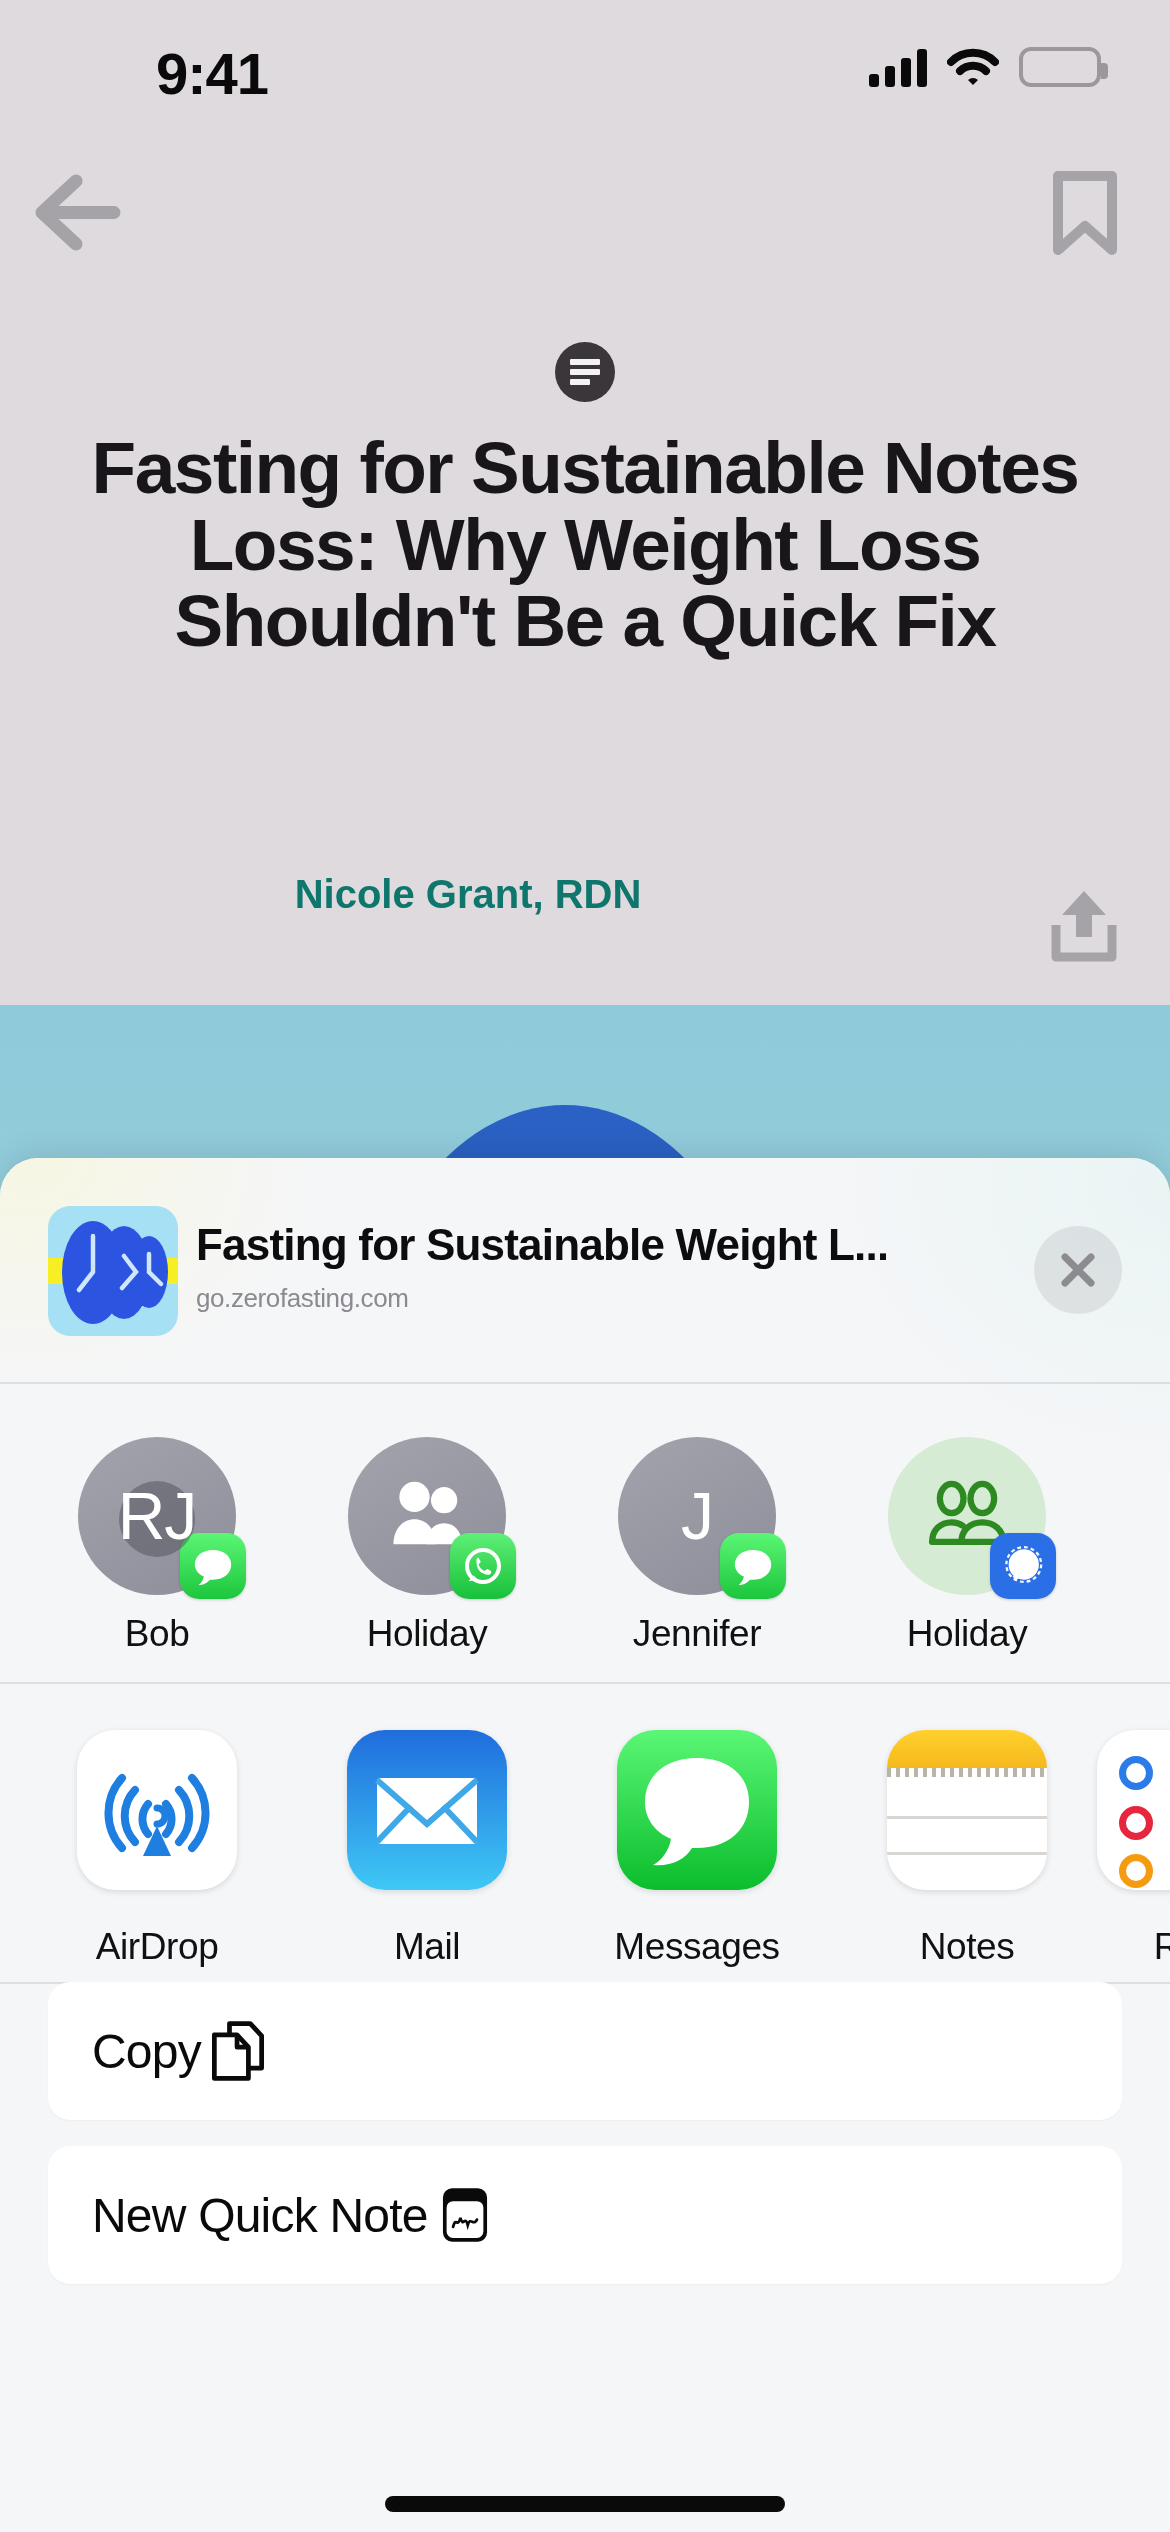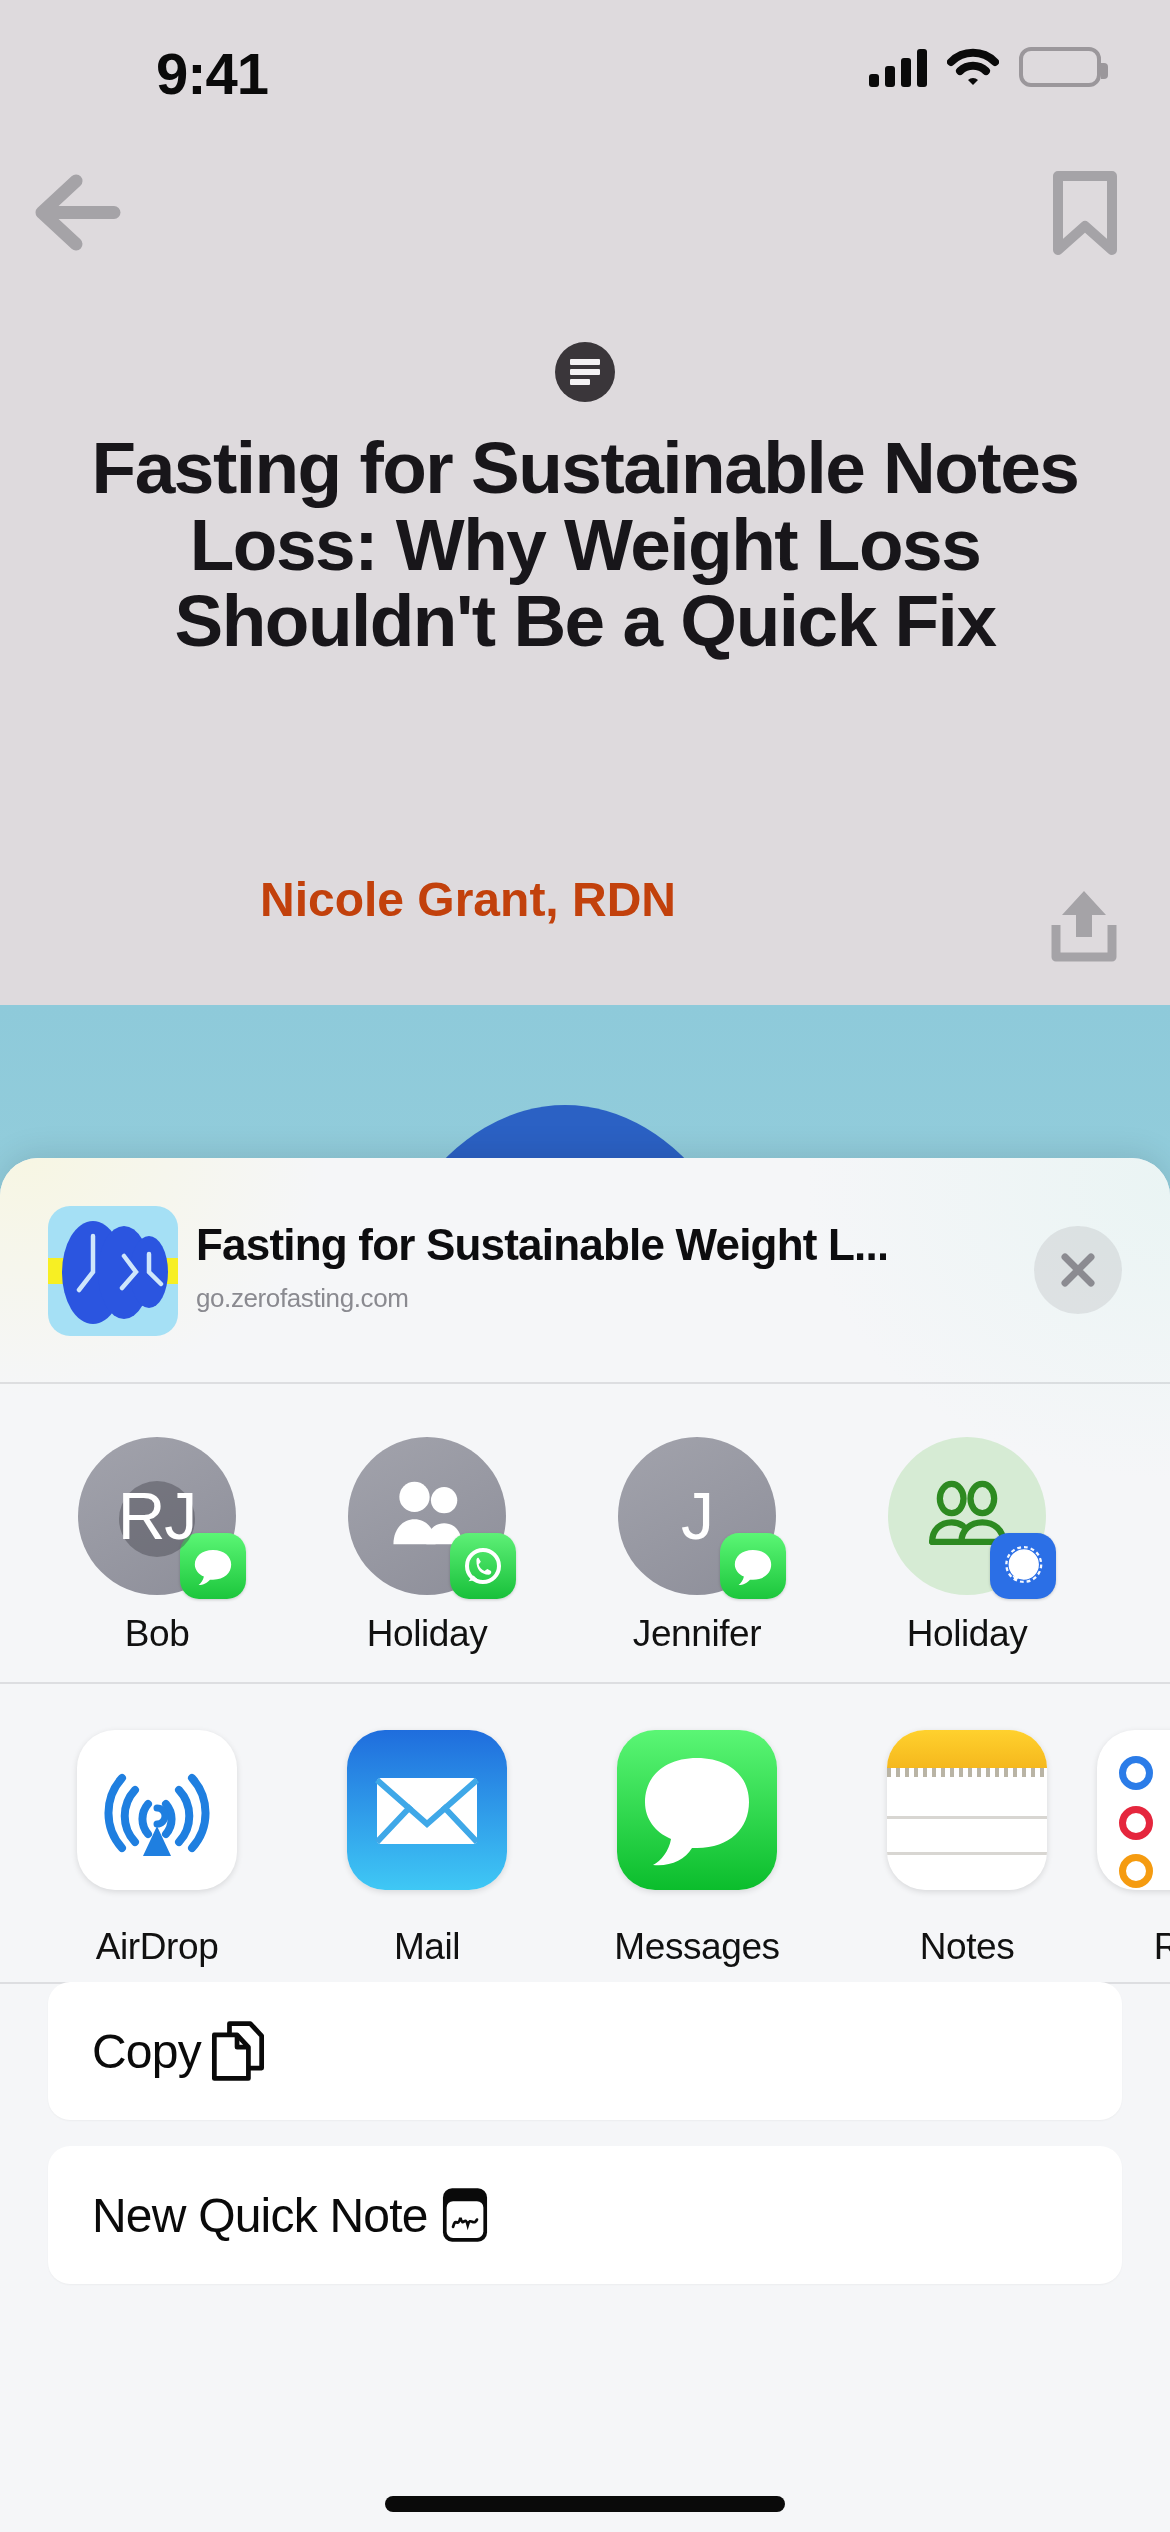--- a/index.html
+++ b/index.html
@@ -71,21 +71,21 @@
   .reader-badge i:nth-child(2){ width:30px; }
   .reader-badge i:nth-child(3){ width:20px; margin-right:10px; }
 
   .article-title{
     position:absolute; left:50px; top:430px; width:1070px;
     text-align:center; font-size:73px; font-weight:700;
     line-height:1.05; color:#18161a; letter-spacing:-1.5px;
   }
   .article-author{
     position:absolute; left:0; top:872px; width:936px;
-    text-align:center; font-size:48px; font-weight:700; color:#c2410c;
+    text-align:center; font-size:40px; font-weight:700; color:#0f766e;
   }
   .share-up{
     position:absolute; right:48px; top:885px; width:76px; height:80px;
   }
 
   
   .hero{
     position:absolute; top:1005px; left:0; width:1170px; height:400px;
     background:linear-gradient(180deg,#8ecada 0%, #97cfdc 100%);
     overflow:hidden; z-index:2;

